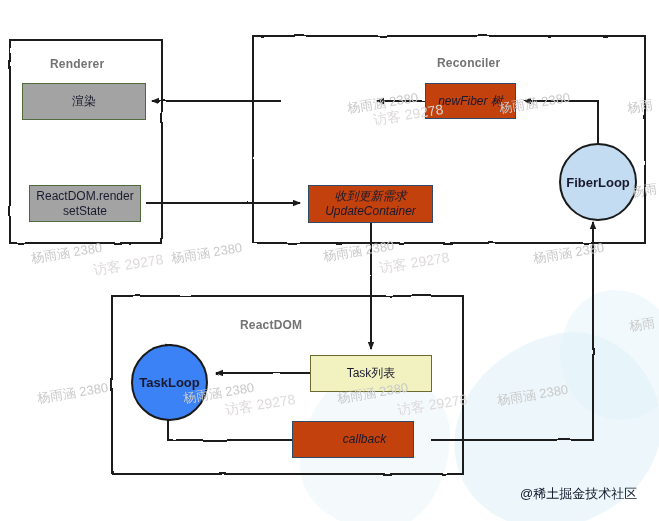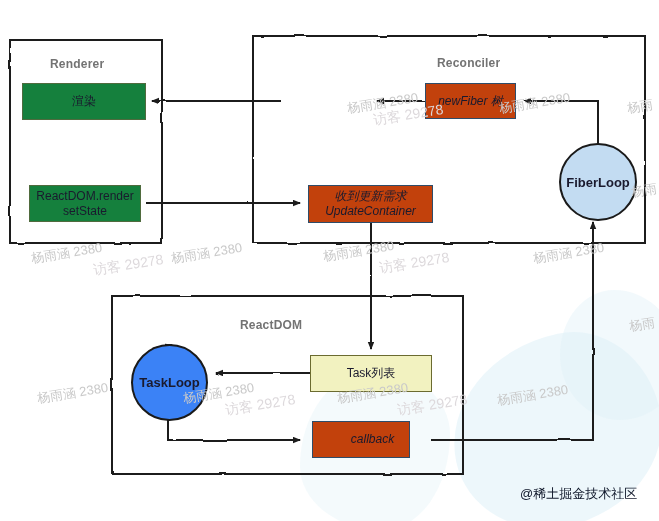--- a/index.html
+++ b/index.html
@@ -60,21 +60,21 @@
     border: 1.5px solid #222;
     display: flex;
     align-items: center;
     justify-content: center;
     text-align: center;
     font-size: 12px;
     color: #1a1a2e;
     line-height: 1.25;
     white-space: pre-line;
   }
-  .node.green  { background: #15803d; border-color: #4f6b3e; }
+  .node.green  { background: #a3a3a3; border-color: #4f6b3e; }
   .node.blue   { background: #c2410c; border-color: #2e4c69; font-style: italic; }
   .node.yellow { background: #f2f2c0; border-color: #6b6b30; }
 
   .circle-node {
     position: absolute;
     box-sizing: border-box;
     border: 2px solid #1a1a1a;
     border-radius: 50%;
     display: flex;
     align-items: center;
@@ -177,21 +177,21 @@
 
   <div class="node blue" style="left:425px; top:83px; width:91px; height:36px;">newFiber 树</div>
 
   <div class="node blue" style="left:308px; top:185px; width:125px; height:38px;">收到更新需求
 UpdateContainer</div>
 
   <div class="circle-node blue" style="left:559px; top:143px; width:78px; height:78px;">FiberLoop</div>
 
   <div class="node yellow" style="left:310px; top:355px; width:122px; height:37px;">Task列表</div>
 
-  <div class="node blue" style="left:312px; top:421px; width:98px; height:37px;padding-left:23px;">callback</div>
+  <div class="node blue" style="left:292px; top:421px; width:122px; height:37px;padding-left:23px;">callback</div>
 
   <div class="circle-node yellow" style="left:131px; top:344px; width:77px; height:77px;">TaskLoop</div>
 
   <div class="watermark" style="left:30px;  top:250px;">杨雨涵 2380</div>
   <div class="watermark sub" style="left:92px;  top:262px;">访客 29278</div>
   <div class="watermark" style="left:170px; top:250px;">杨雨涵 2380</div>
   <div class="watermark" style="left:322px; top:248px;">杨雨涵 2380</div>
   <div class="watermark sub" style="left:378px; top:260px;">访客 29278</div>
   <div class="watermark" style="left:532px; top:250px;">杨雨涵 2380</div>
 

